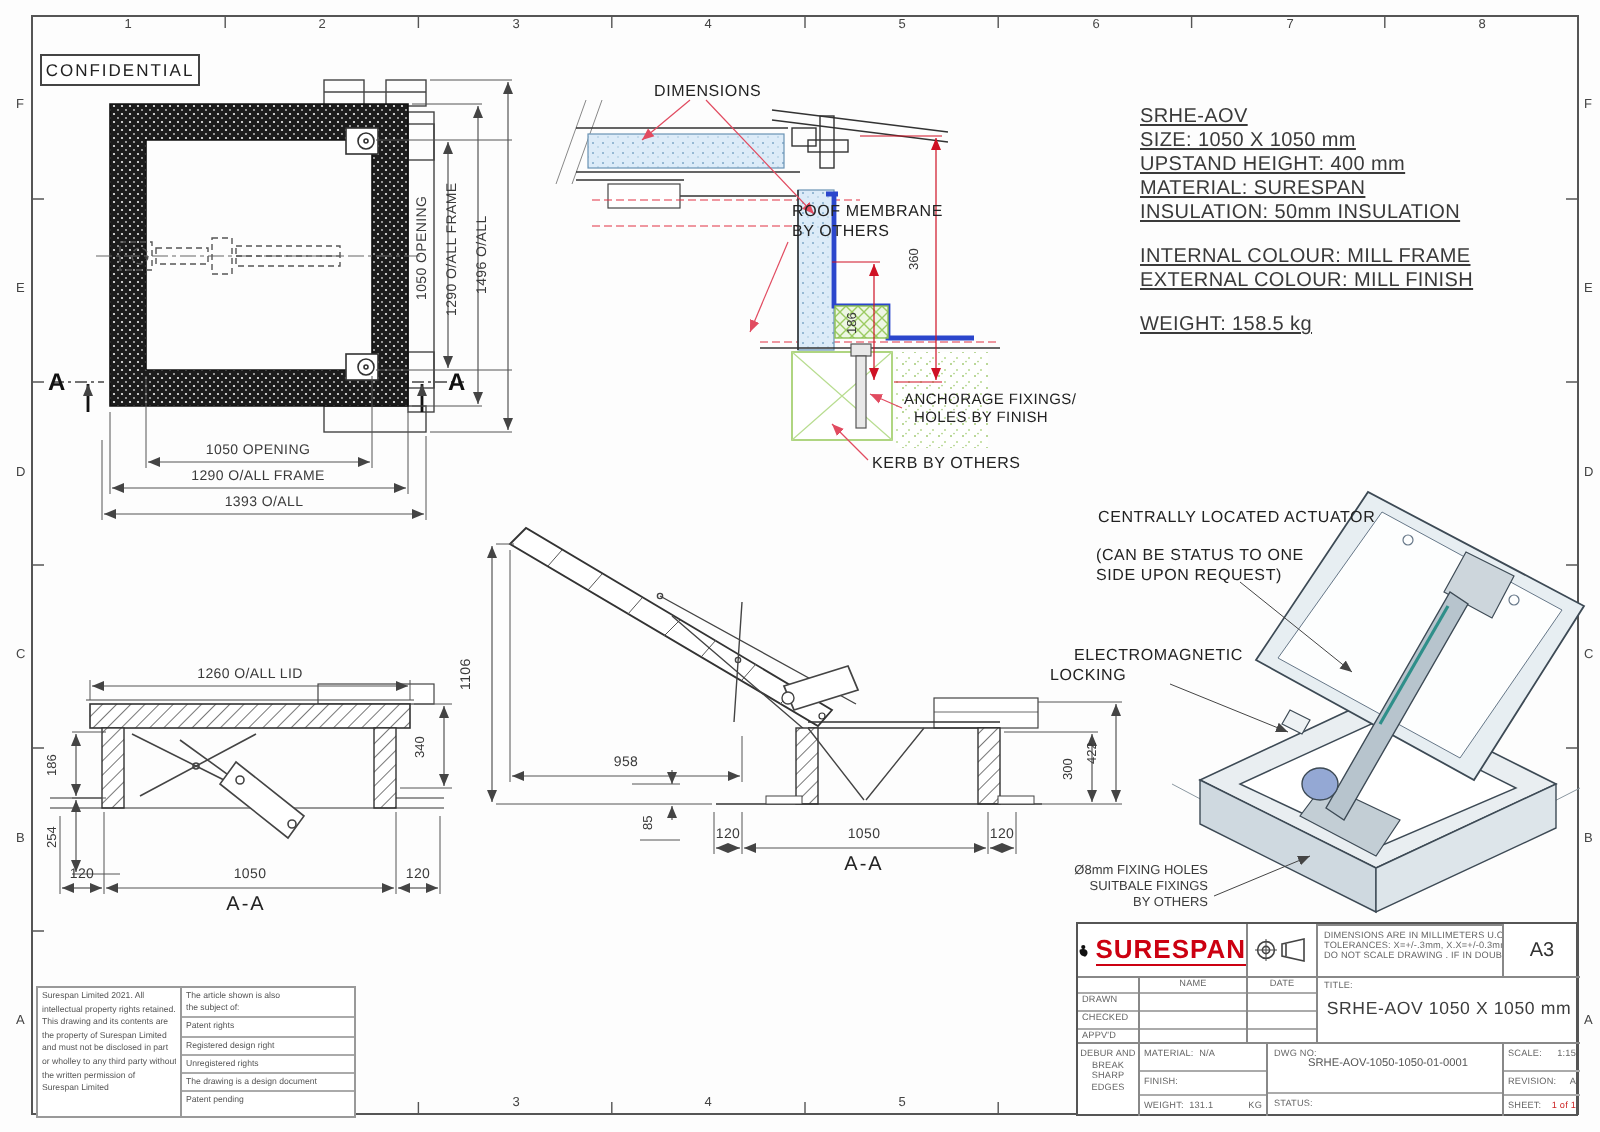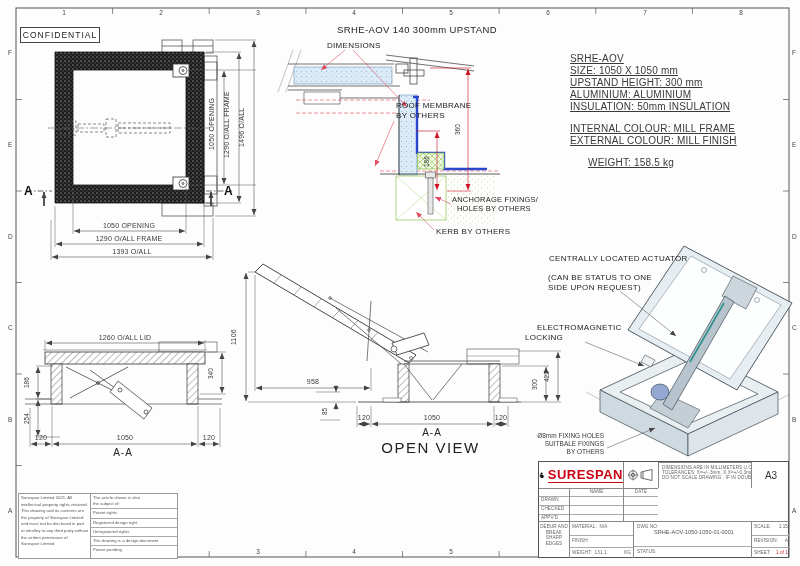--- a/index.html
+++ b/index.html
@@ -336,60 +336,58 @@
 
 <span class="abs amark" style="left:24px;top:184px">A</span>
 <span class="abs amark" style="left:224px;top:184px">A</span>
 <span class="abs d7 ctr" style="left:79px;top:222px;width:100px">1050 OPENING</span>
 <span class="abs d7 ctr" style="left:79px;top:235px;width:100px">1290 O/ALL FRAME</span>
 <span class="abs d7 ctr" style="left:82px;top:248px;width:100px">1393 O/ALL</span>
 <span class="abs d7 rot" style="left:216px;top:142px">1050 OPENING</span>
 <span class="abs d7 rot" style="left:231px;top:150px">1290 O/ALL FRAME</span>
 <span class="abs d7 rot" style="left:246px;top:139px">1496 O/ALL</span>
 
-<span class="abs dettitle ctr" style="left:297px;top:24px;width:240px">SRHE-AOV 140 300mm UPSTAND</span>
 <span class="abs lbl" style="left:327px;top:41px">DIMENSIONS</span>
 <span class="abs lbl" style="left:396px;top:101px">ROOF MEMBRANE</span>
 <span class="abs lbl" style="left:396px;top:111px">BY OTHERS</span>
 <span class="abs lbl75" style="left:452px;top:196px">ANCHORAGE FIXINGS/</span>
-<span class="abs lbl75" style="left:457px;top:205px">HOLES BY OTHERS</span>
+<span class="abs lbl75" style="left:457px;top:205px">HOLES BY FINISH</span>
 <span class="abs lbl" style="left:436px;top:227px">KERB BY OTHERS</span>
 <span class="abs d65 rot" style="left:461px;top:128px">360</span>
 <span class="abs d65 rot" style="left:430px;top:160px">186</span>
 
 <div>
   <span class="abs spec" style="left:570px;top:53px">SRHE-AOV</span>
   <span class="abs spec" style="left:570px;top:65px">SIZE: 1050 X 1050 mm</span>
-  <span class="abs spec" style="left:570px;top:77px">UPSTAND HEIGHT: 300 mm</span>
-  <span class="abs spec" style="left:570px;top:89px">ALUMINIUM: ALUMINIUM</span>
+  <span class="abs spec" style="left:570px;top:77px">UPSTAND HEIGHT: 400 mm</span>
+  <span class="abs spec" style="left:570px;top:89px">MATERIAL: SURESPAN</span>
   <span class="abs spec" style="left:570px;top:101px">INSULATION: 50mm INSULATION</span>
   <span class="abs spec" style="left:570px;top:123px">INTERNAL COLOUR: MILL FRAME</span>
   <span class="abs spec" style="left:570px;top:135px">EXTERNAL COLOUR: MILL FINISH</span>
-  <span class="abs spec" style="left:588px;top:157px">WEIGHT: 158.5 kg</span>
+  <span class="abs spec" style="left:570px;top:157px">WEIGHT: 158.5 kg</span>
 </div>
 
 <span class="abs d7 ctr" style="left:75px;top:334px;width:100px">1260 O/ALL LID</span>
 <span class="abs d65 rot" style="left:30px;top:381px">186</span>
 <span class="abs d65 rot" style="left:30px;top:417px">254</span>
 <span class="abs d65 rot" style="left:214px;top:372px">340</span>
 <span class="abs d7 ctr" style="left:-9px;top:434px;width:100px">120</span>
 <span class="abs d7 ctr" style="left:75px;top:434px;width:100px">1050</span>
 <span class="abs d7 ctr" style="left:159px;top:434px;width:100px">120</span>
 <span class="abs aa ctr" style="left:103px;top:447px;width:40px">A-A</span>
 
 <span class="abs d7 rot" style="left:238px;top:337px">1106</span>
 <span class="abs d7 ctr" style="left:263px;top:378px;width:100px">958</span>
 <span class="abs d65 rot" style="left:328px;top:408px">85</span>
 <span class="abs d7 ctr" style="left:314px;top:414px;width:100px">120</span>
 <span class="abs d7 ctr" style="left:382px;top:414px;width:100px">1050</span>
 <span class="abs d7 ctr" style="left:451px;top:414px;width:100px">120</span>
 <span class="abs d65 rot" style="left:538px;top:383px">300</span>
 <span class="abs d65 rot" style="left:550px;top:375px">422</span>
 <span class="abs aa ctr" style="left:412px;top:427px;width:40px">A-A</span>
-<span class="abs viewname ctr" style="left:358px;top:439px;width:145px">OPEN VIEW</span>
 
 <span class="abs lbl" style="left:549px;top:254px">CENTRALLY LOCATED ACTUATOR</span>
 <span class="abs lbl" style="left:548px;top:273px">(CAN BE STATUS TO ONE</span>
 <span class="abs lbl" style="left:548px;top:283px">SIDE UPON REQUEST)</span>
 <span class="abs lbl" style="left:537px;top:323px">ELECTROMAGNETIC</span>
 <span class="abs lbl" style="left:525px;top:333px">LOCKING</span>
 <span class="abs d65 rgt" style="left:524px;top:432px;width:80px">Ø8mm FIXING HOLES</span>
 <span class="abs d65 rgt" style="left:524px;top:440px;width:80px">SUITBALE FIXINGS</span>
 <span class="abs d65 rgt" style="left:524px;top:448px;width:80px">BY OTHERS</span>
 
@@ -450,20 +448,24 @@
     <div class="tinylab ctr" style="height:7px">NAME</div>
     <div style="height:8px;border-top:1px solid #aaa"></div>
     <div style="height:8px;border-top:1px solid #aaa"></div>
     <div style="height:8px;border-top:1px solid #aaa"></div>
   </div>
   <div class="cell" style="left:84px;top:26px;width:35px;height:33px">
     <div class="tinylab ctr" style="height:7px">DATE</div>
     <div style="height:8px;border-top:1px solid #aaa"></div>
     <div style="height:8px;border-top:1px solid #aaa"></div>
     <div style="height:8px;border-top:1px solid #aaa"></div>
+  </div>
+  <div class="cell" style="left:119px;top:26px;width:132px;height:33px;padding:1px 3px">
+    <div class="tinylab">TITLE:</div>
+    <div class="titleval ctr" style="margin-top:4px">SRHE-AOV 1050 X 1050 mm</div>
   </div>
 
   <div class="cell noL" style="left:0;top:59px;width:30px;height:37px;padding:2px 1px">
     <div class="tinylab ctr" style="white-space:normal;line-height:5.5px">DEBUR AND BREAK SHARP EDGES</div>
   </div>
   <div class="cell" style="left:30px;top:59px;width:64px;height:37px">
     <div class="tinylab" style="height:11px;padding:2px 0 0 2px"><span>MATERIAL:</span>&nbsp;&nbsp;<span>N/A</span></div>
     <div class="tinylab" style="height:9px;border-top:1px solid #aaa;padding:2px 0 0 2px">FINISH:</div>
     <div class="tinylab" style="border-top:1px solid #aaa;padding:2px 2px 0 2px;display:flex;justify-content:space-between">
       <span><span>WEIGHT:</span>&nbsp;&nbsp;<span>131.1</span></span>

